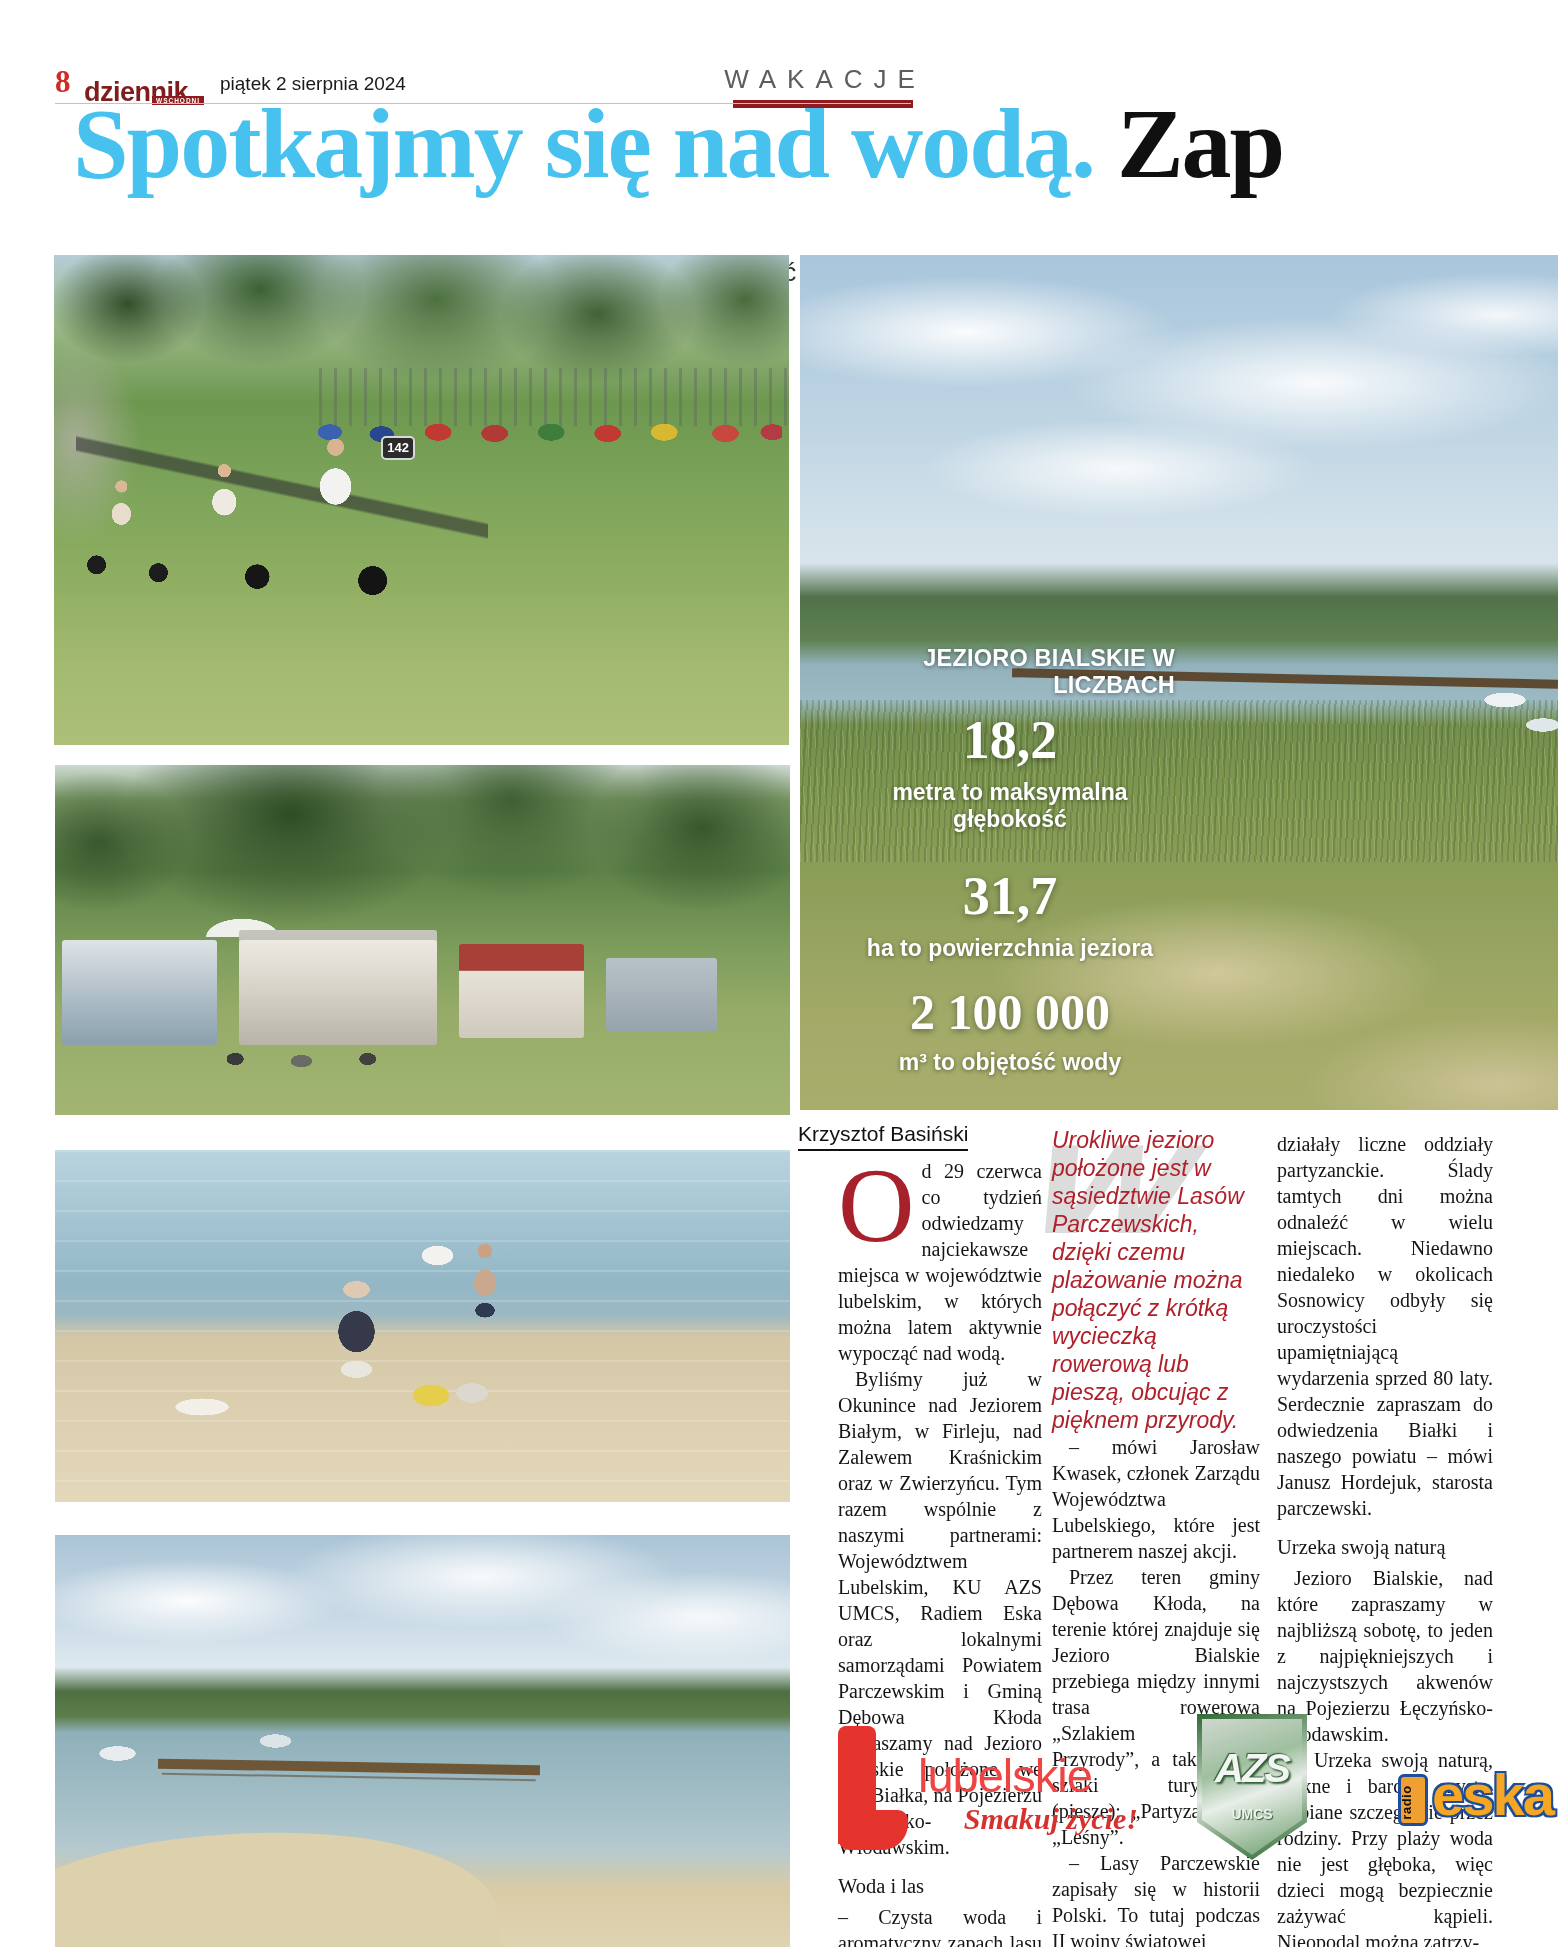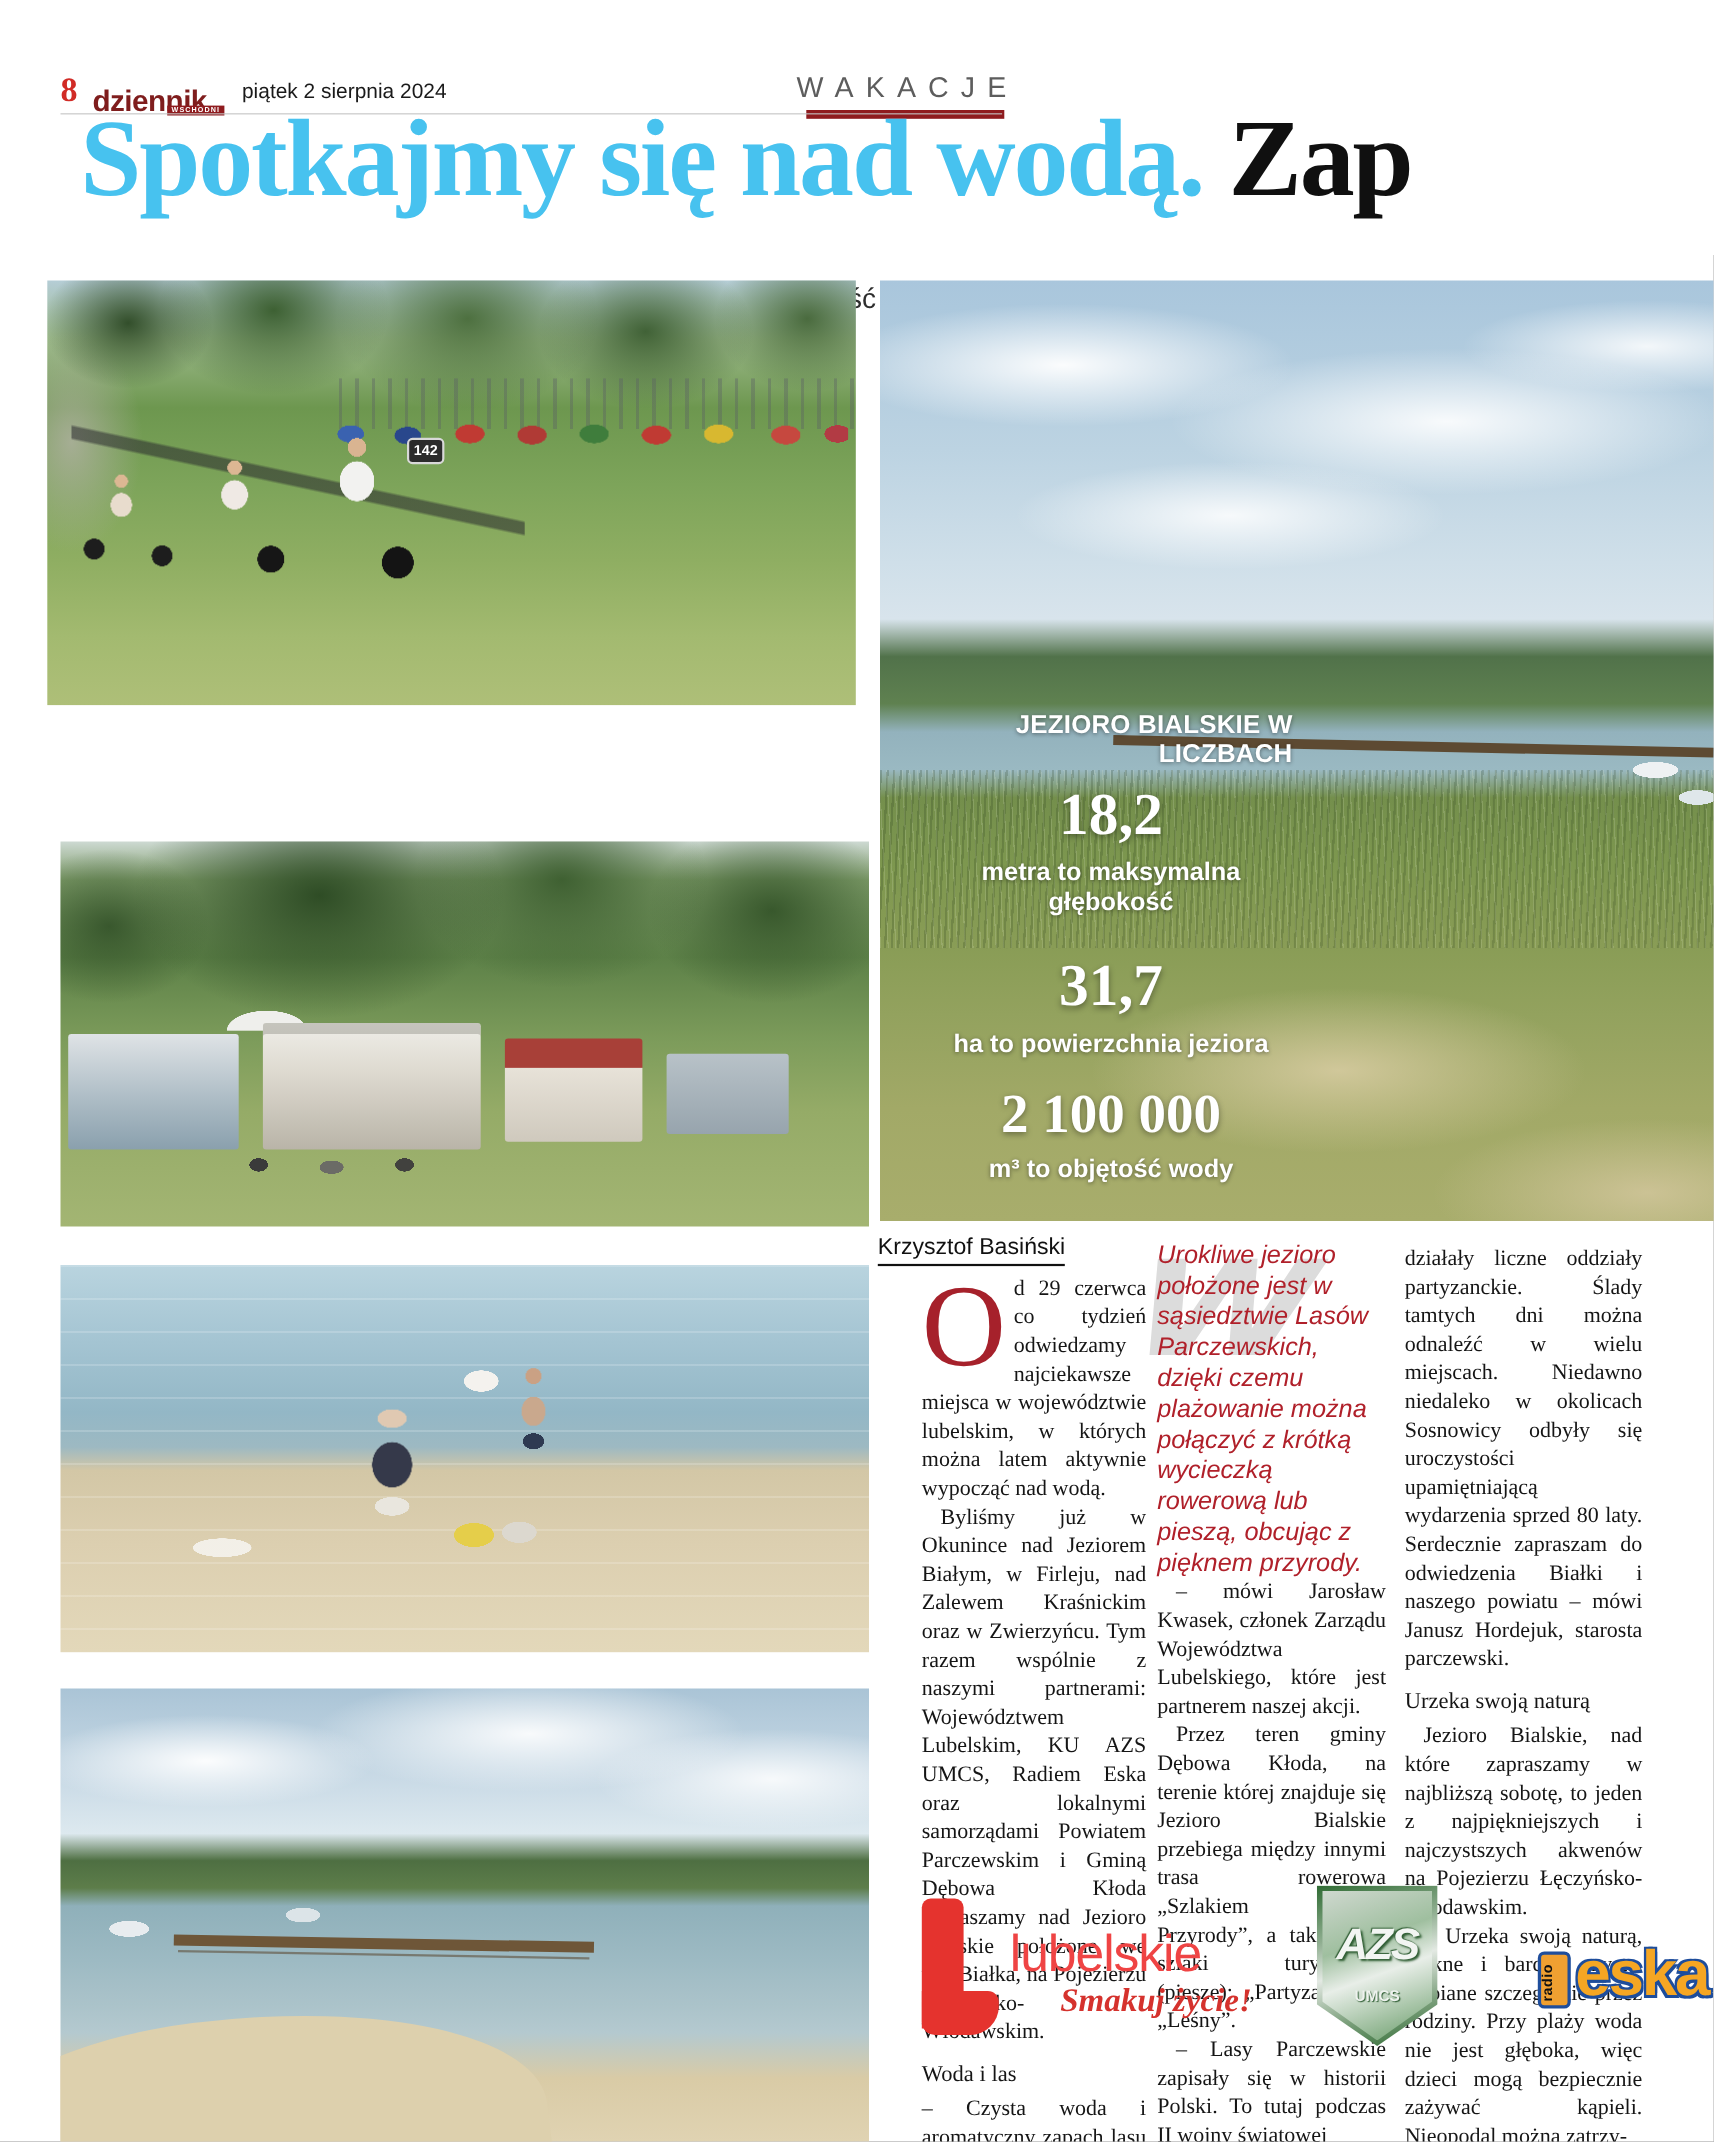--- a/index.html
+++ b/index.html
@@ -24,21 +24,21 @@
   .headline { left:52px; top:92px; white-space:nowrap; font-family:"Liberation Serif", serif; font-weight:700; font-size:100px; line-height:1.04; letter-spacing:-2px;margin-left:21px; }
   .hl-blue { color:#47c2ef; }
   .hl-dark { color:#101010; }
 
   
   .kicker { left:88px; top:258px; right:0; white-space:nowrap; overflow:hidden; font:400 25.5px "Liberation Sans", sans-serif; color:#2e2e2e; }
   .kicker b { color:#a6191f; font-weight:700; margin-right:10px; letter-spacing:-0.5px; }
 
   
   .photo { overflow:hidden; }
-  .photo1 { left:43px; top:255px; width:735px; height:386px;
+  .photo1 { left:54px; top:255px; width:735px; height:490px;
     background:
       radial-gradient(110px 85px at 10% 10%, rgba(38,66,30,.9), rgba(38,66,30,0) 70%),
       radial-gradient(150px 110px at 28% 7%, rgba(52,88,40,.92), rgba(52,88,40,0) 70%),
       radial-gradient(170px 120px at 52% 9%, rgba(62,98,46,.85), rgba(62,98,46,0) 70%),
       radial-gradient(140px 100px at 74% 12%, rgba(48,82,38,.85), rgba(48,82,38,0) 70%),
       radial-gradient(120px 95px at 94% 9%, rgba(58,92,44,.85), rgba(58,92,44,0) 70%),
       radial-gradient(90px 140px at 3% 38%, rgba(178,178,164,.8), rgba(178,178,164,0) 72%),
       linear-gradient(180deg,#b5cdd6 0%,#9cb98a 14%,#6d974f 30%,#7da45a 48%,#8fae62 66%,#a3ba70 84%,#aebf78 100%);
   }
   .fence { left:36%; top:23%; width:64%; height:12%;

